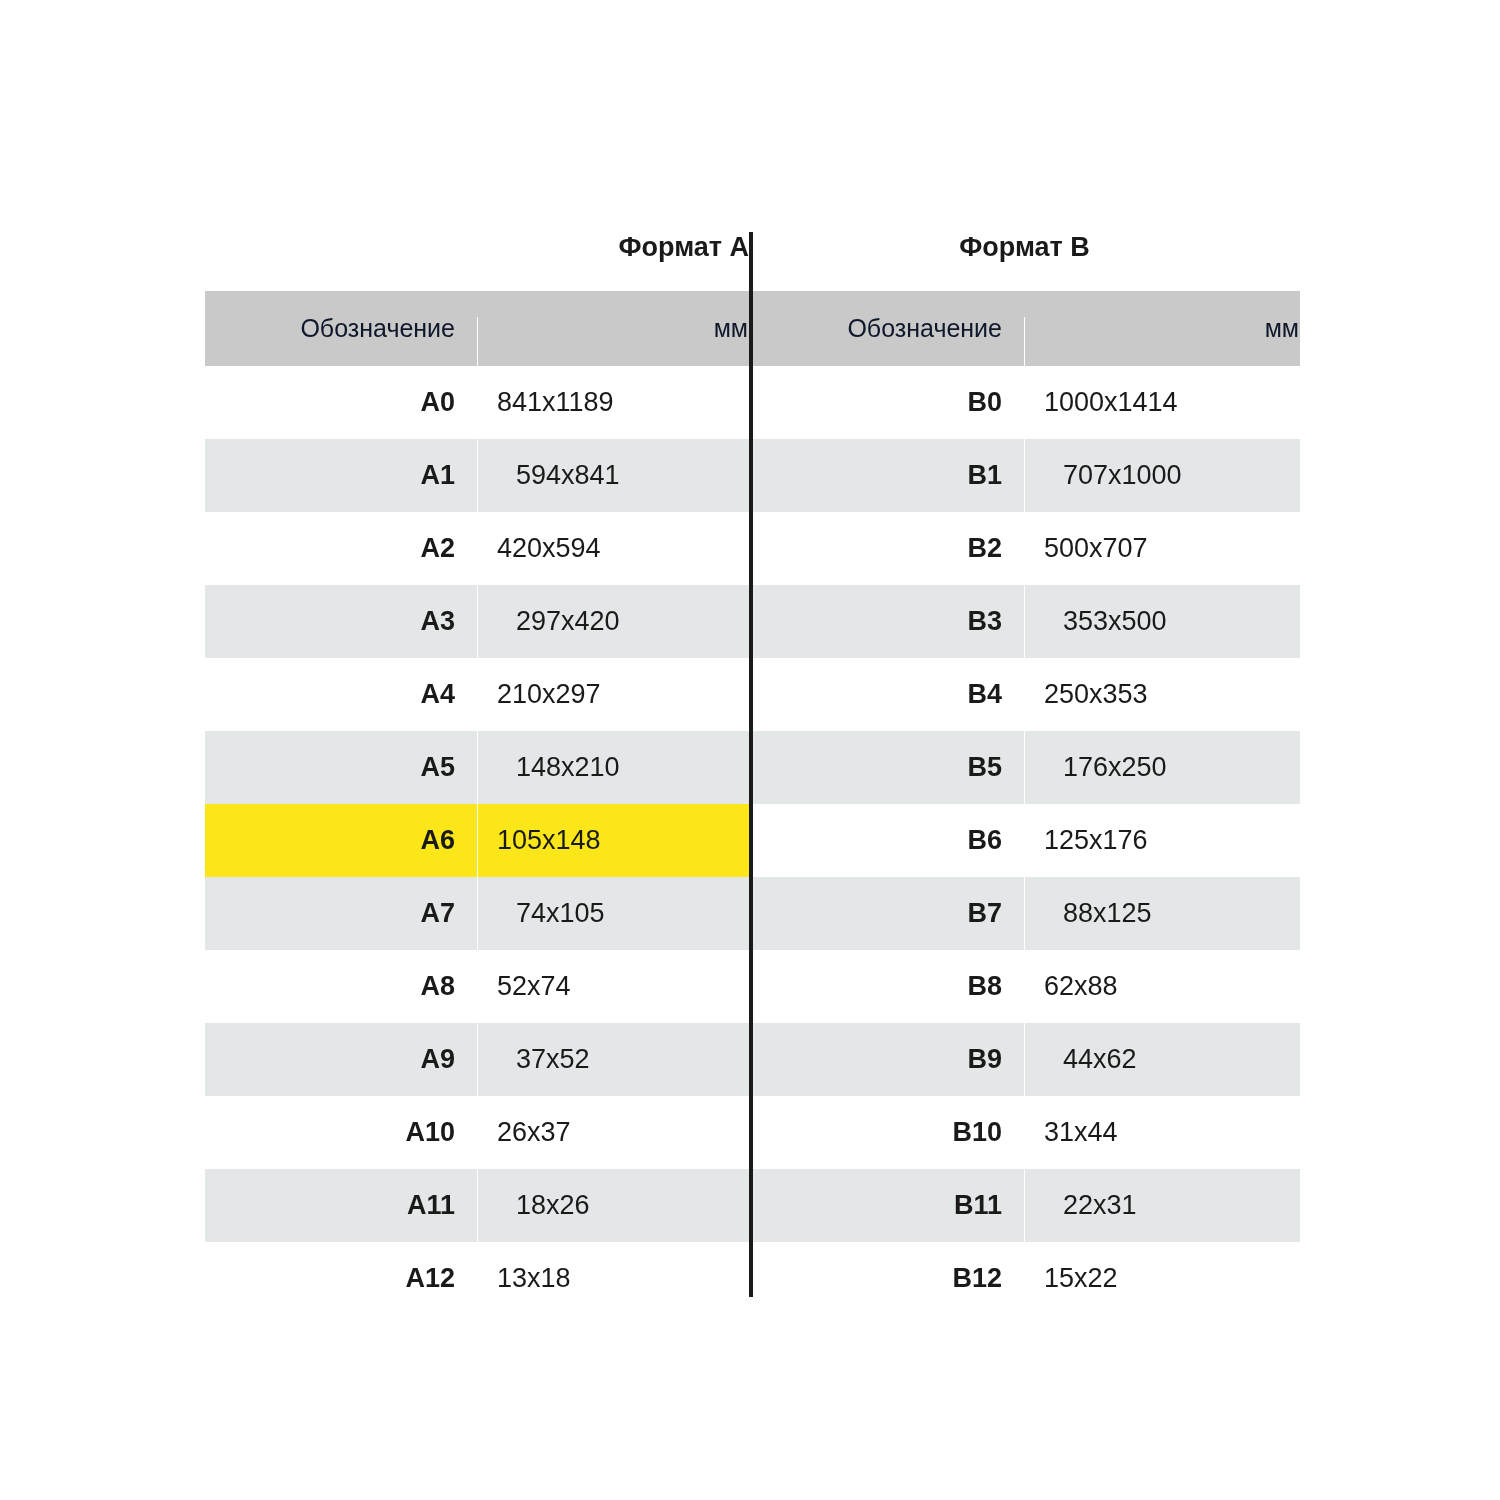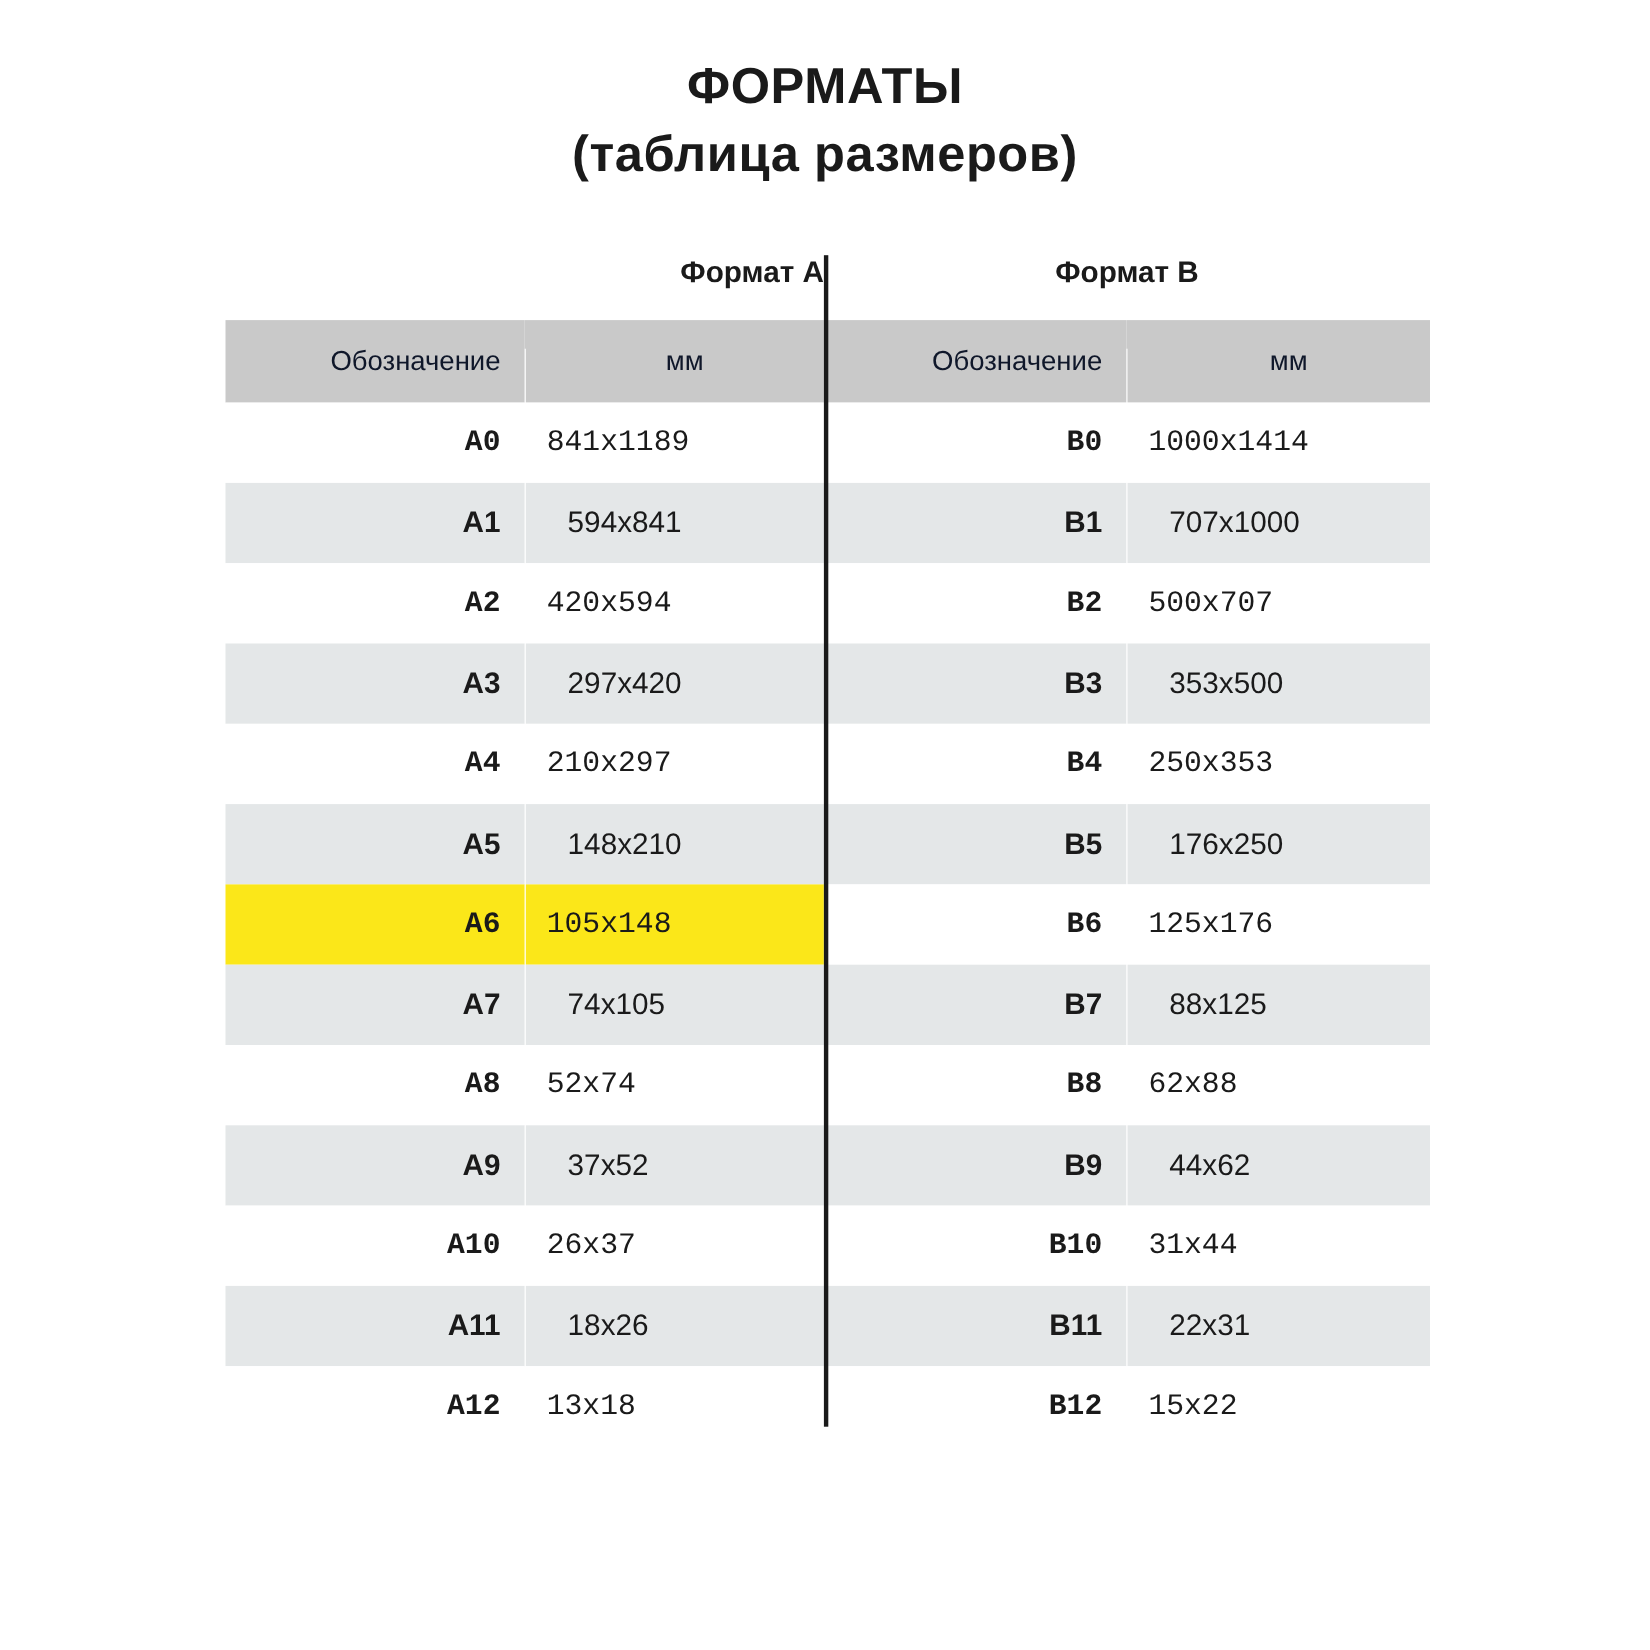--- a/index.html
+++ b/index.html
@@ -66,34 +66,33 @@
     font-size: 25px;
     font-weight: normal;
     height: 73px;
     color: #0f172a;
   }
   tr.head-row td.code {
     text-align: right;
     padding-right: 22px;
   }
   tr.head-row td.mm {
-    text-align: center;
+    text-align: right;
     padding-left: 20px;
   }
 
   tbody.body-rows tr {
     height: 73px;
   }
   tbody.body-rows tr.alt td {
     background: #e4e7e8;
     padding-left: 39px;
   }
   tbody.body-rows tr.plain td {
     background: #ffffff;
-    font-family: Liberation Mono, monospace;
   }
   tbody.body-rows td {
     font-size: 27px;
     vertical-align: middle;
   }
   td.code {
     text-align: right;
     padding-right: 22px;
     font-weight: bold;
   }
@@ -125,24 +124,20 @@
     background: #ffffff;
   }
   .vline.a { left: 477px; }
   .vline.b { left: 1024px; }
 </style>
 </head>
 <body>
 
 <div class="page">
 
-  <div class="title-block">
-    <div class="title-line">ФОРМАТЫ</div>
-    <div class="title-line">(таблица размеров)</div>
-  </div>
 
   <div class="table-wrap">
     <table class="fmt">
       <colgroup>
         <col class="c-code-a">
         <col class="c-mm-a">
         <col class="c-code-b">
         <col class="c-mm-b">
       </colgroup>
       <thead>

